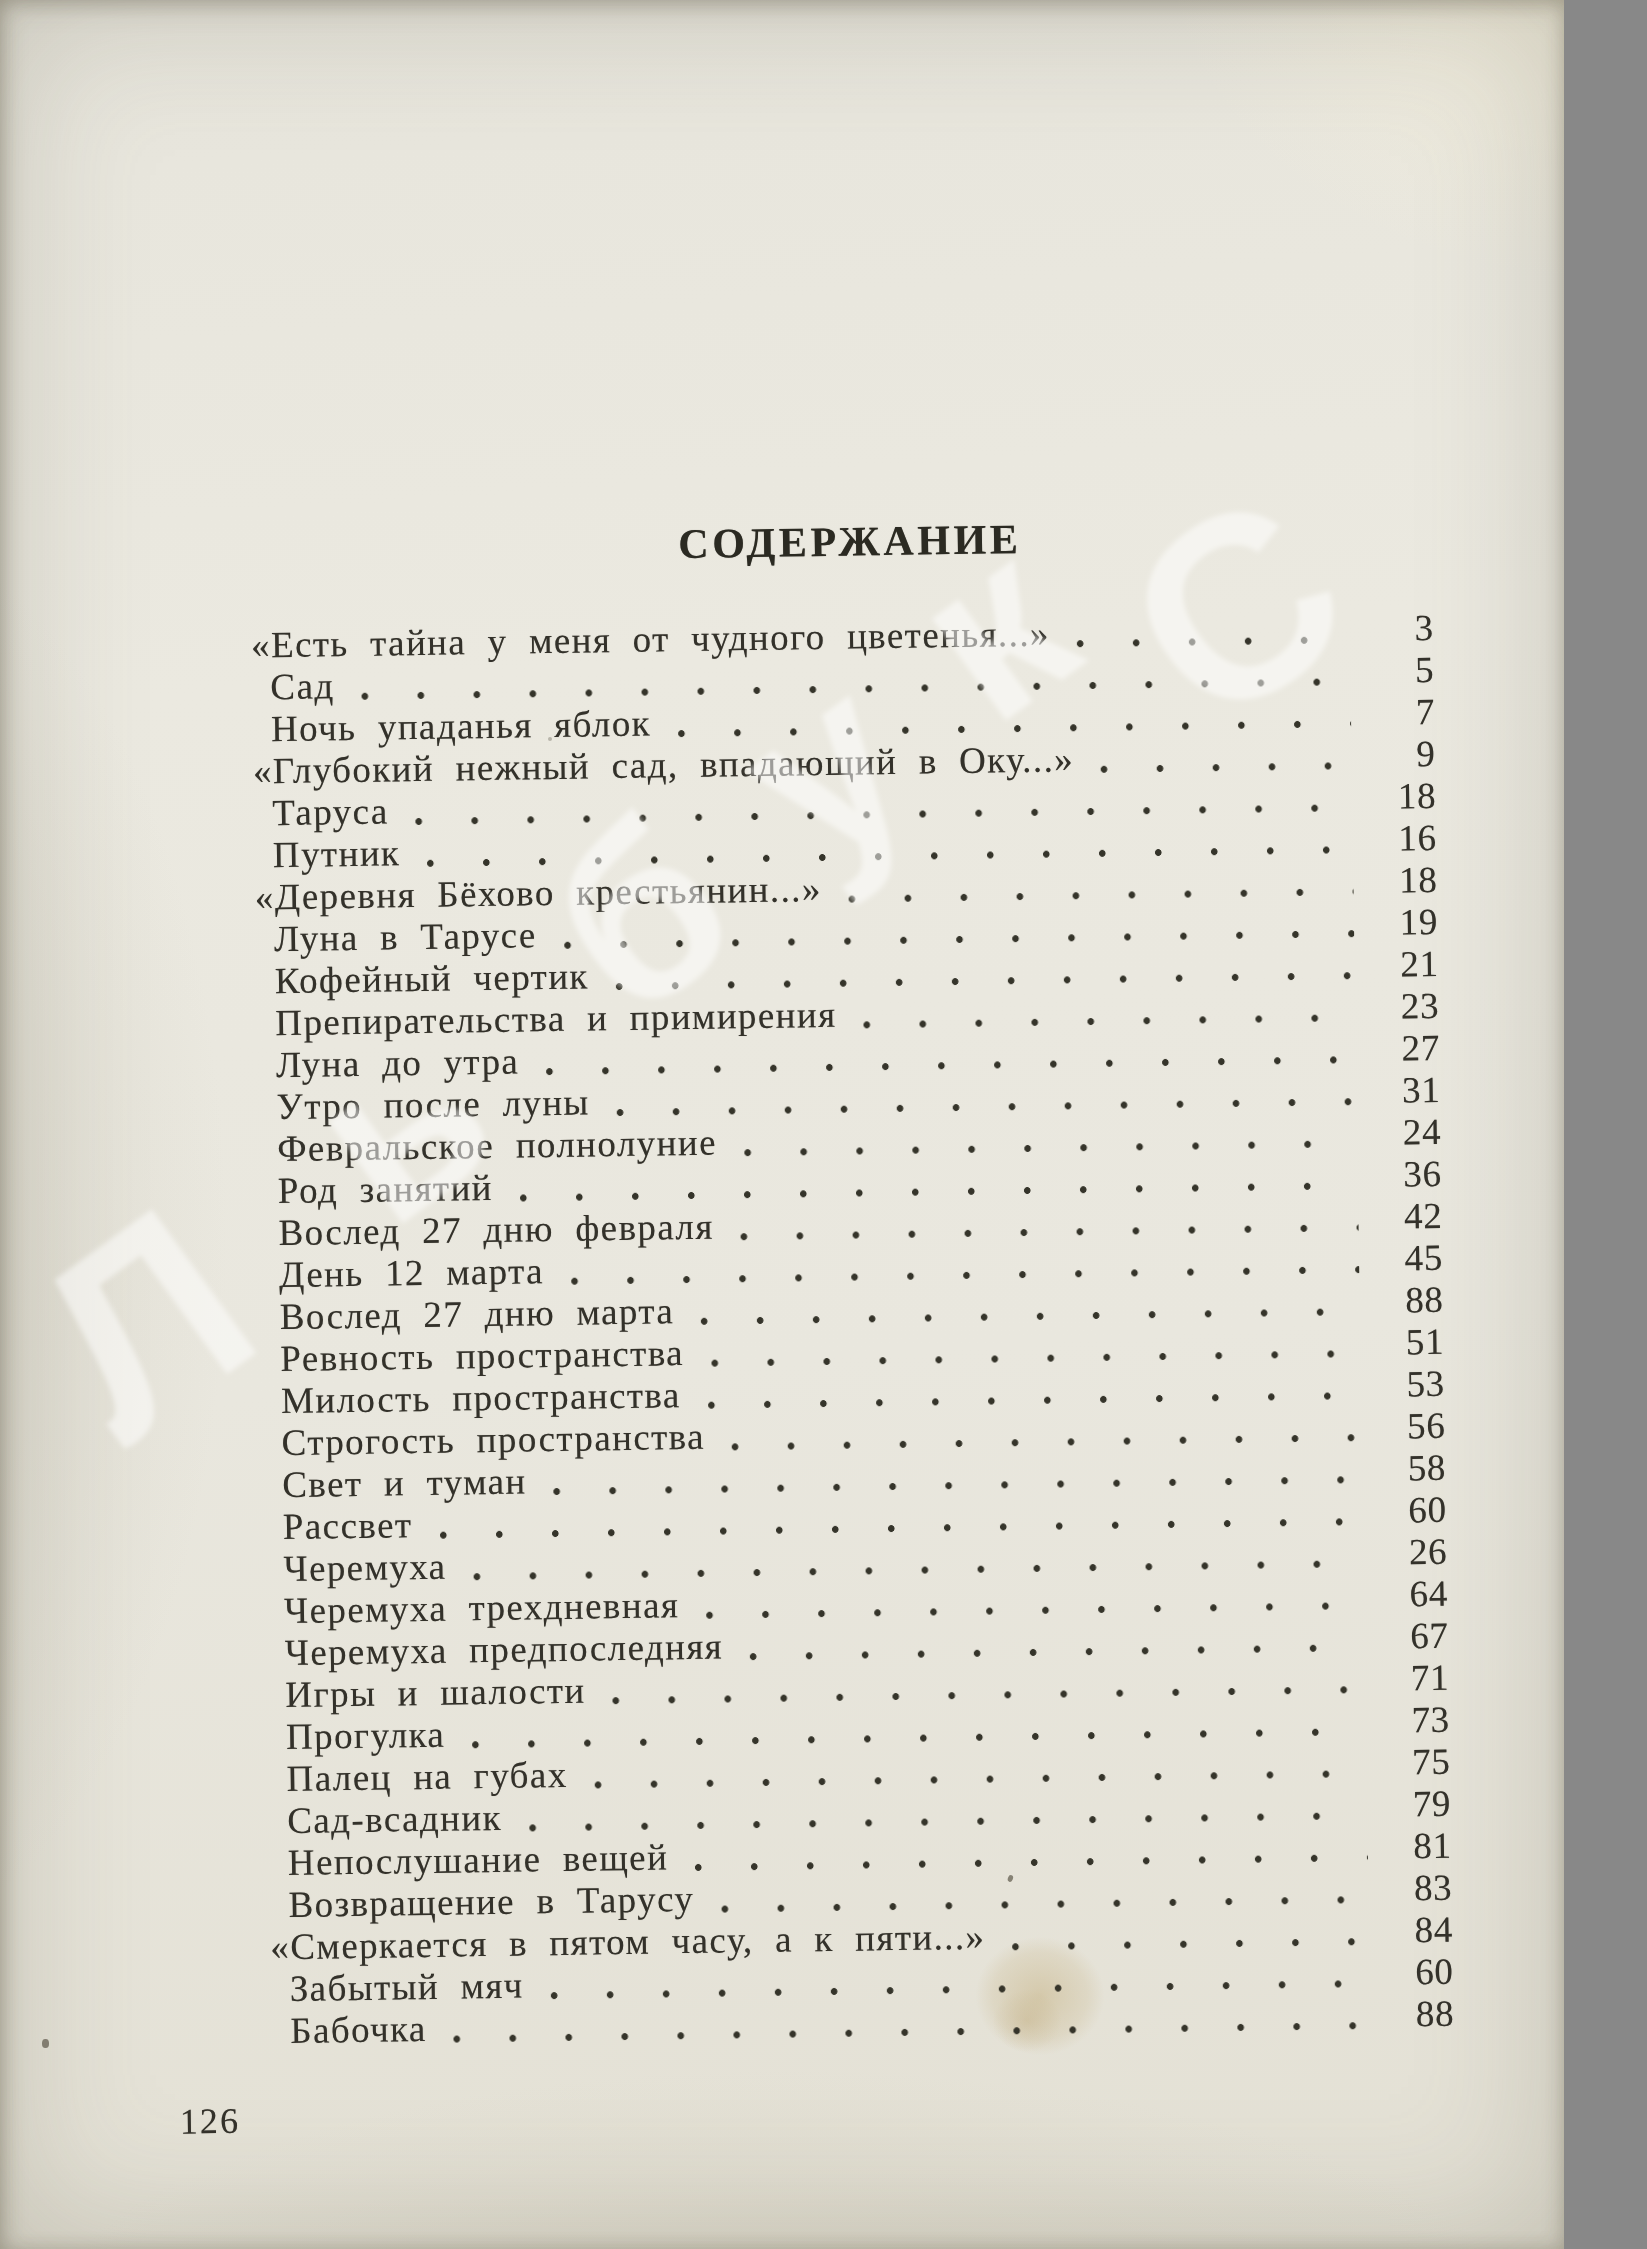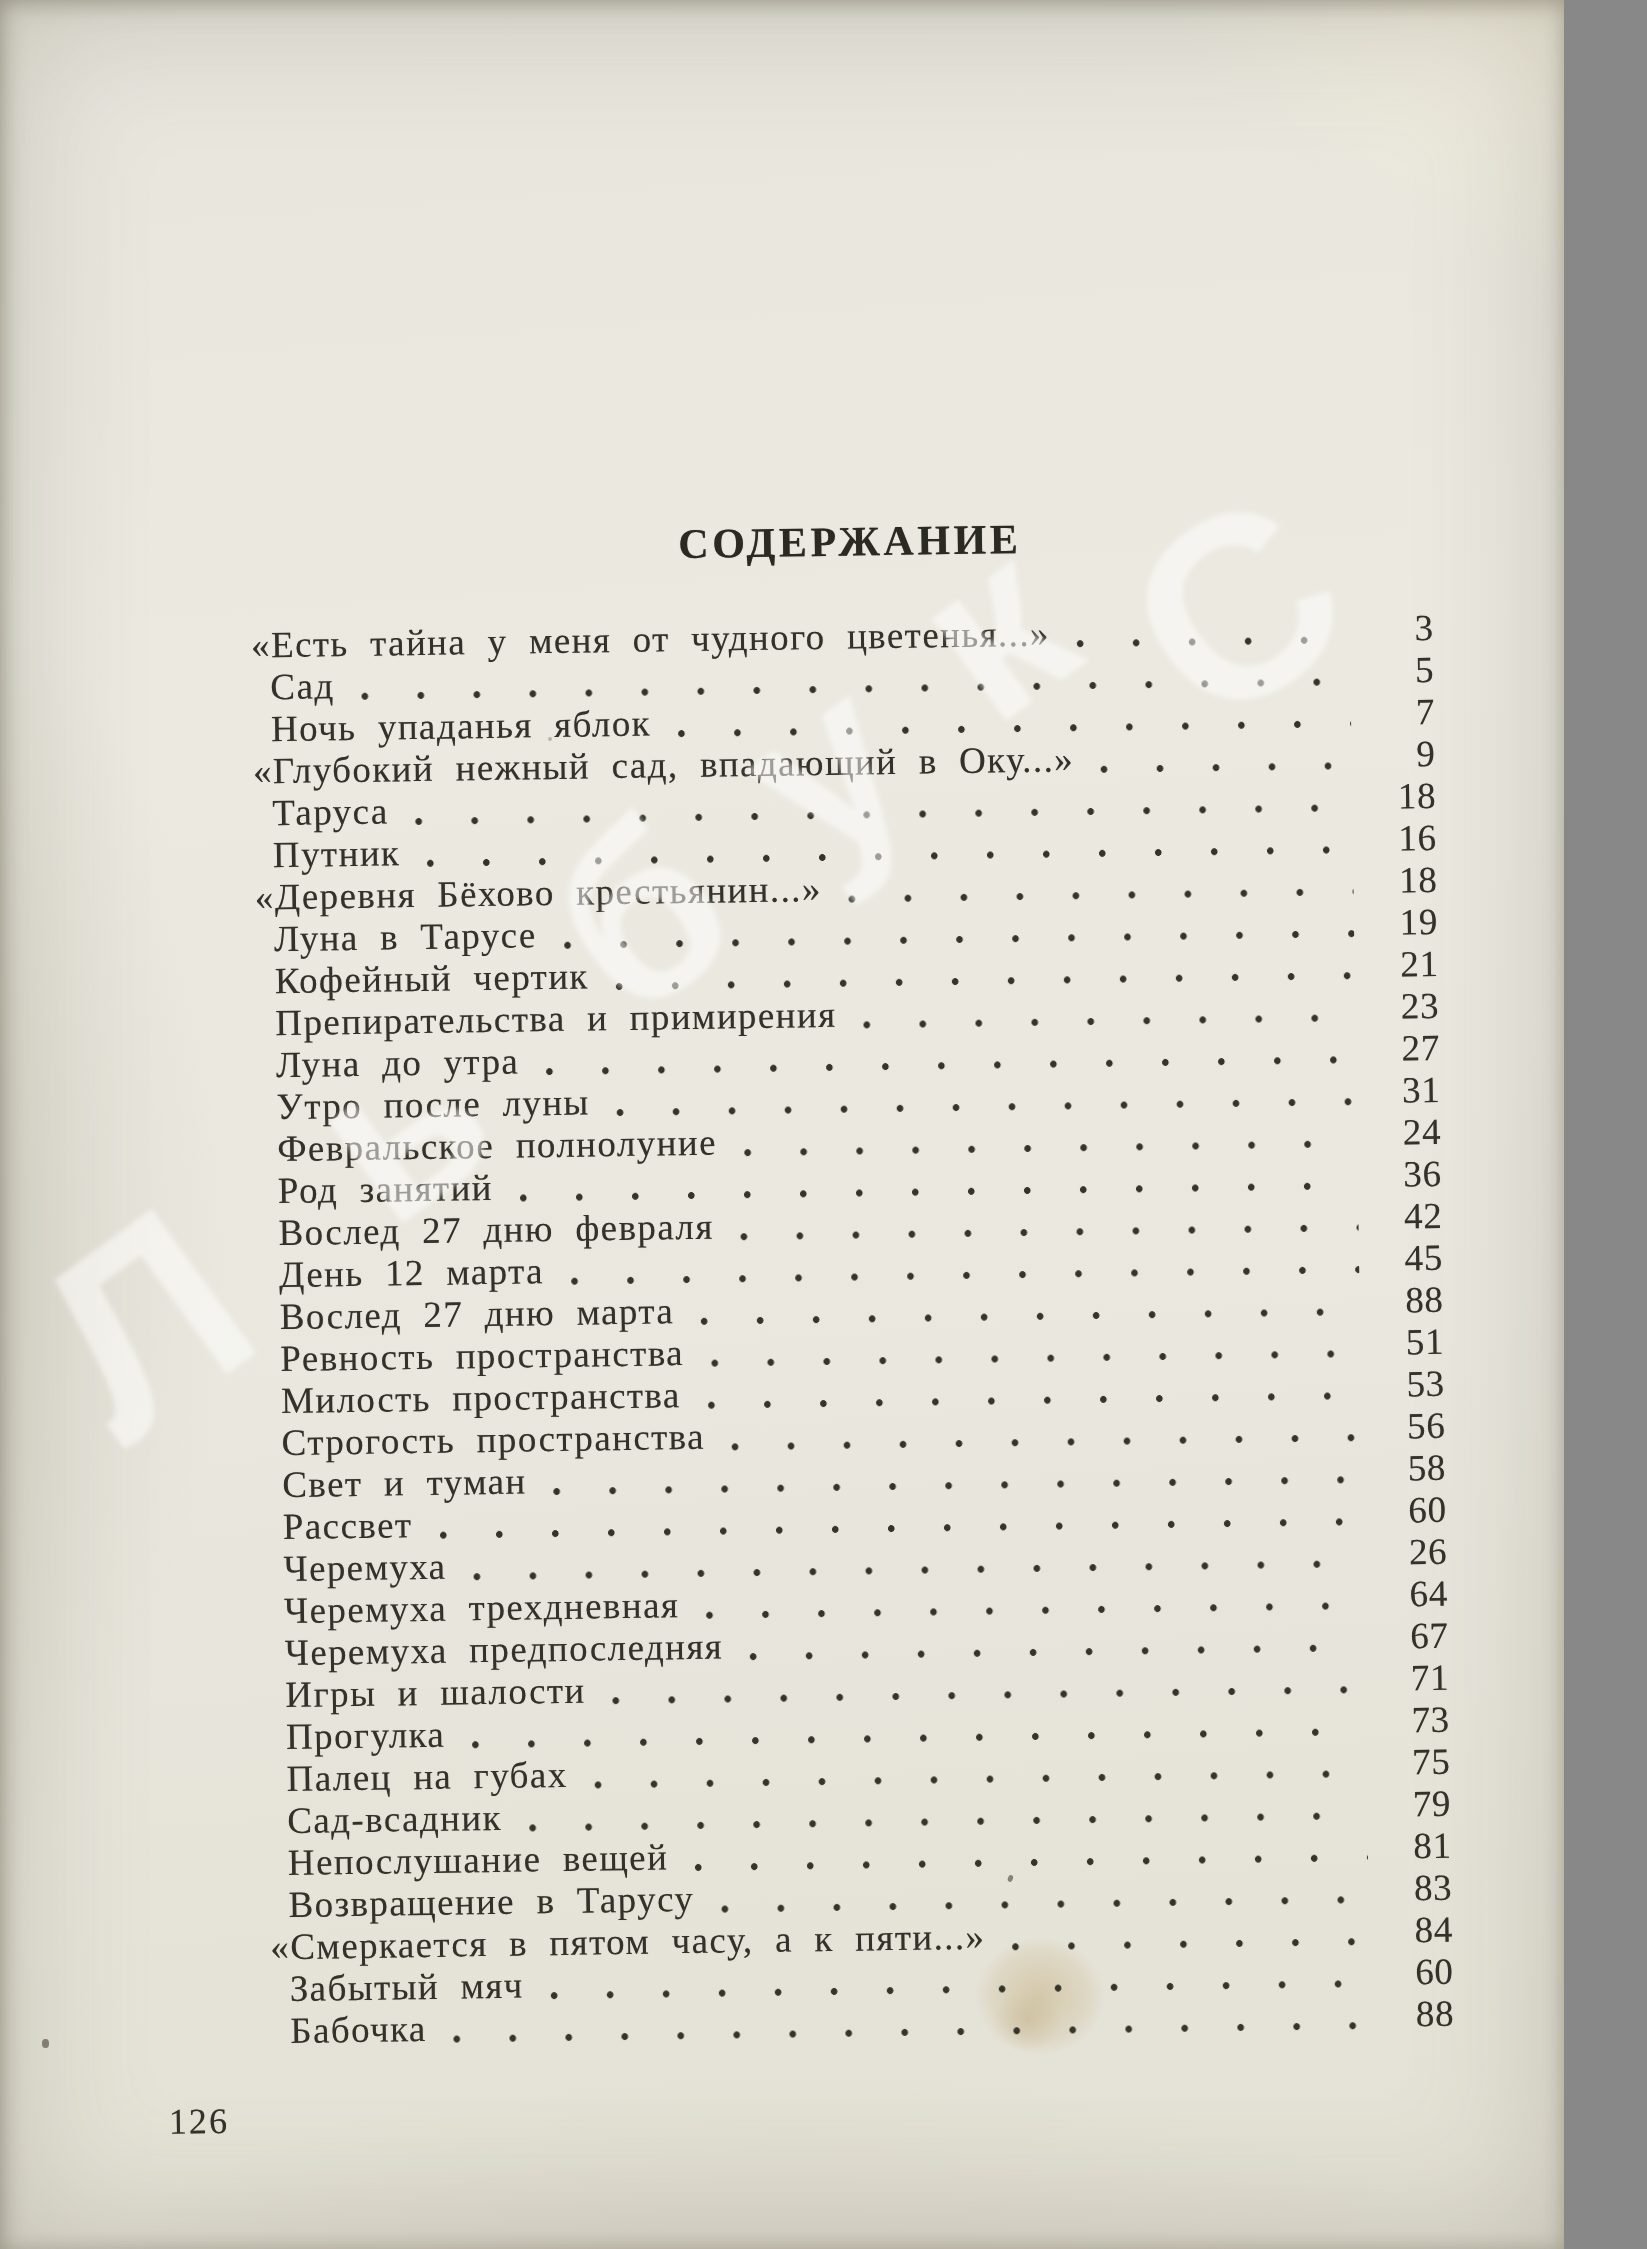--- a/index.html
+++ b/index.html
@@ -52,21 +52,21 @@
   .leader {
     flex:1 1 auto; min-width:33px;
     align-self:flex-end;
     height:8.6px; margin:0 18.7px 6.5px 26px;
     background-image:radial-gradient(circle at 4.3px 4.3px, #35342a 2.9px, rgba(53,52,42,0) 3.6px);
     background-size:56px 8.6px;
     background-repeat:repeat-x;
   }
   .num { flex:0 0 65px; text-align:right; letter-spacing:0.7px; }
   .folio {
-    position:absolute; left:157px; top:2091px;
+    position:absolute; left:168px; top:2091px;
     font-size:36px; letter-spacing:2.2px; color:#33312a;
     text-shadow:0 0 0.7px rgba(50,48,40,0.45);
   }
   .watermark { position:absolute; inset:0; z-index:4; pointer-events:none; }
   .watermark span {
     position:absolute;
     font-family:"Liberation Sans", sans-serif;
     font-weight:bold;
     font-size:258px;
     color:rgba(255,255,255,0.52);

